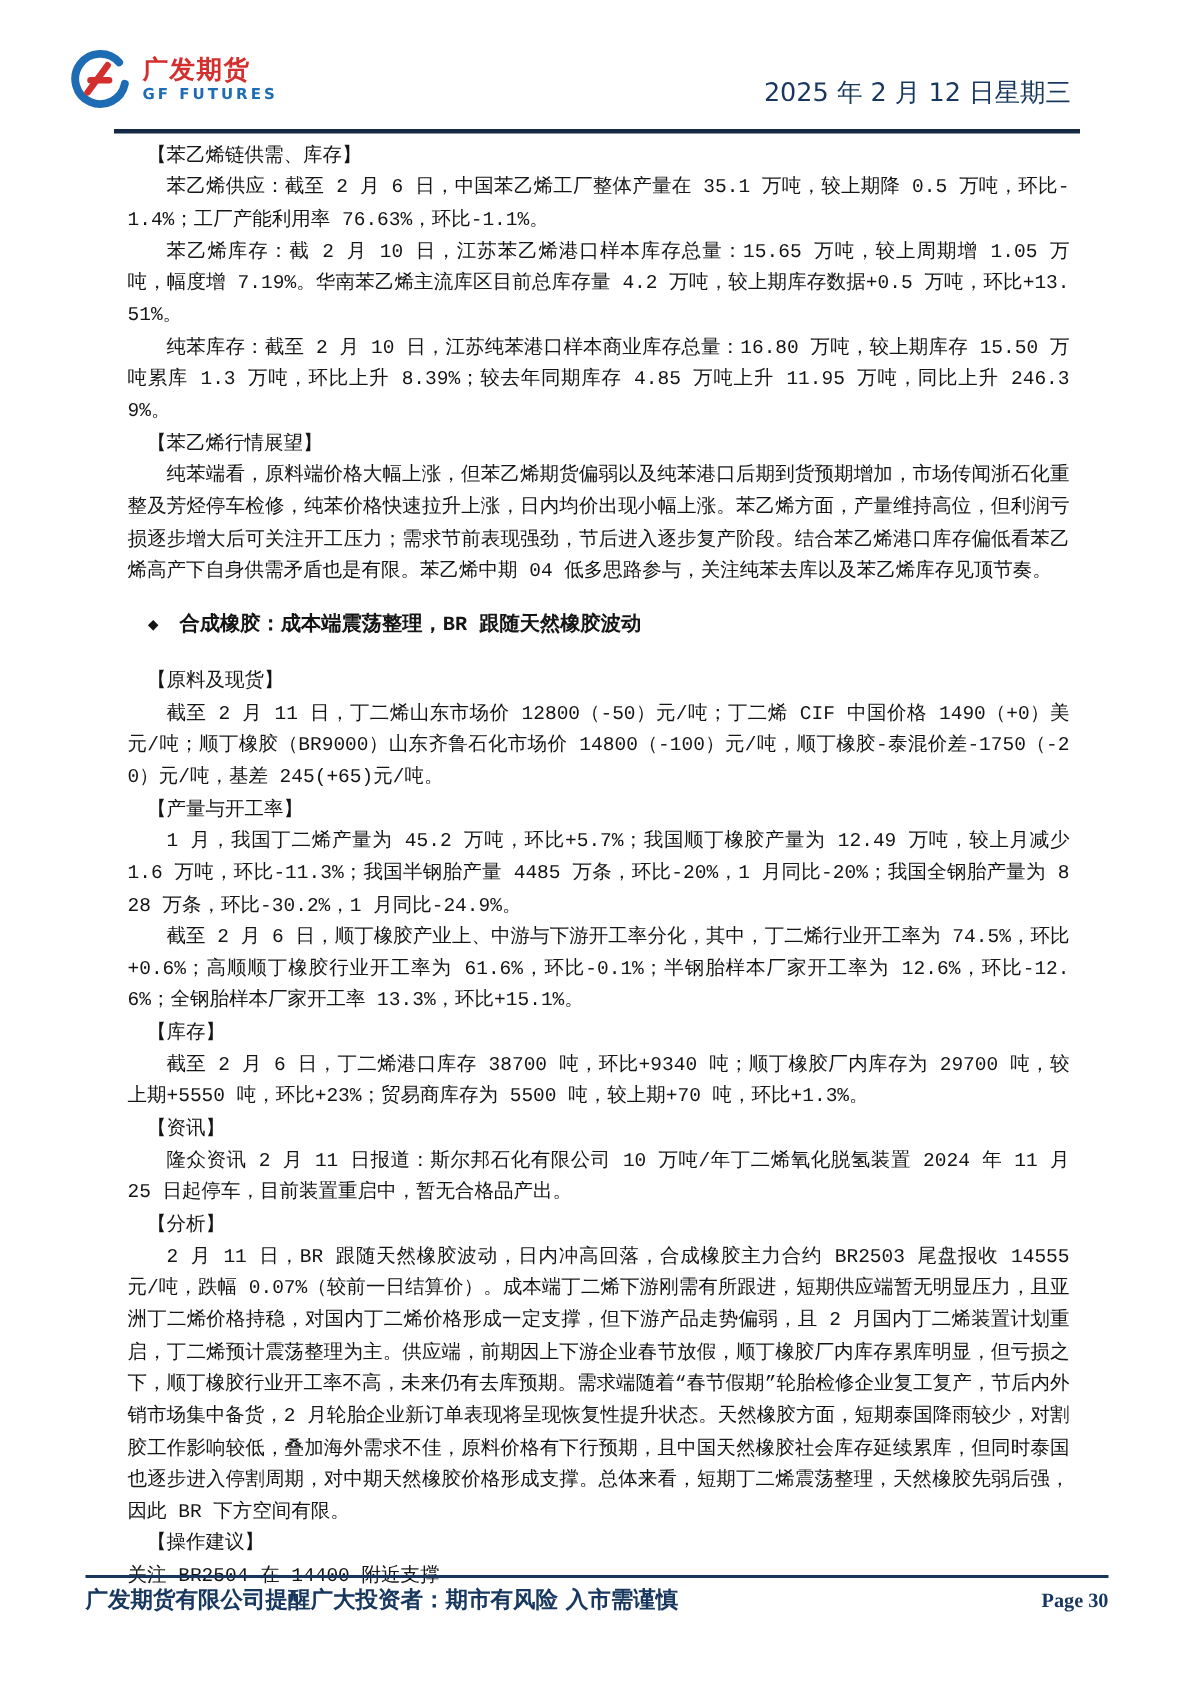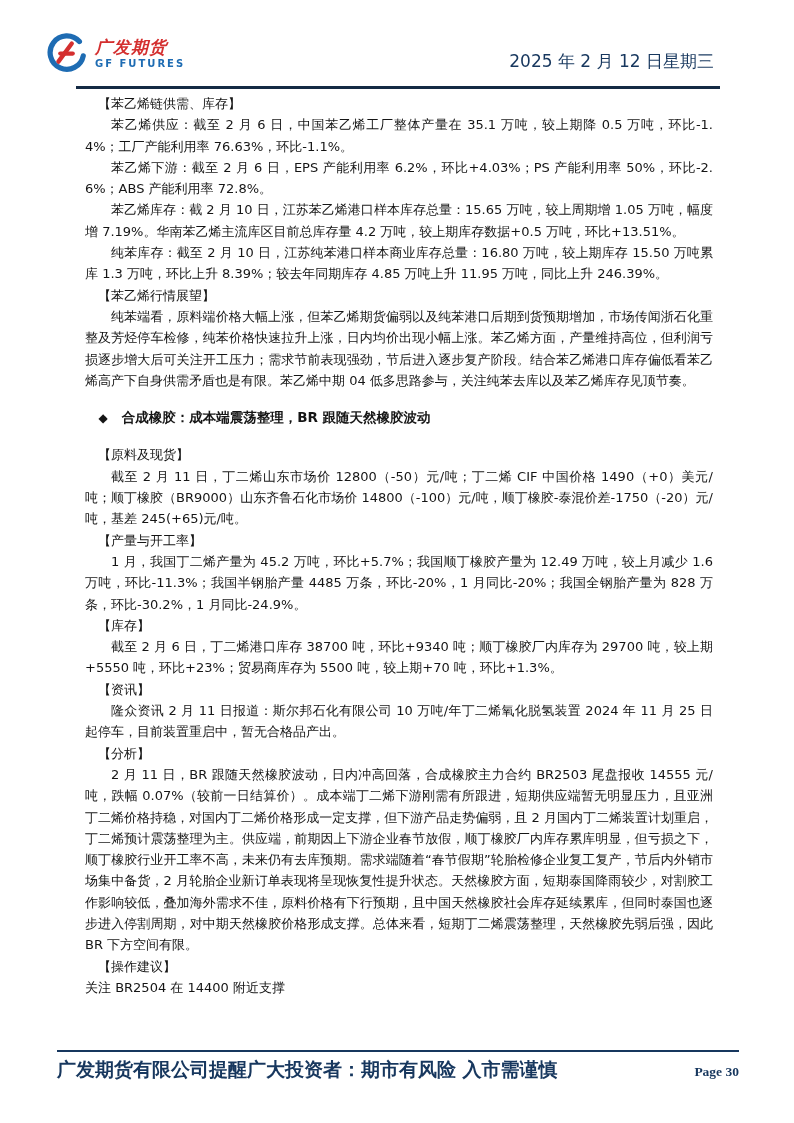--- a/index.html
+++ b/index.html
@@ -5,46 +5,47 @@
   html,body{margin:0;padding:0;background:#ffffff;}
   .page{
     width:794px;height:1123px;position:relative;background:#ffffff;
     font-family:"DejaVu Sans",sans-serif;color:#151515;overflow:hidden;
   }
   
   .header{position:absolute;top:0;left:0;right:0;height:95px;}
   .logo{position:absolute;left:46px;top:33px;display:flex;align-items:center;gap:7px;}
   .logo-mark{width:42px;height:42px;flex:0 0 auto;}
   .logo-text{display:flex;flex-direction:column;line-height:1.15;}
-  .logo-cn{color:#d42f2f;font-weight:bold;font-size:17px;letter-spacing:1px;font-style:italic;}
+  .logo-cn{color:#d42f2f;font-weight:bold;font-size:17px;letter-spacing:1px;}
   .logo-en{color:#1e6cb3;font-weight:bold;font-size:10px;letter-spacing:2px;}
   .date{position:absolute;right:80px;top:50px;color:#17375e;font-size:17px;}
   .header-rule{position:absolute;left:76px;right:74px;top:86px;border-top:3px solid #142a44;}
   
   .content{
     position:absolute;top:93px;left:85px;right:81px;
     font-size:13px;line-height:21.3px;text-align:justify;
     word-break:break-all;
+    font-family:Liberation Mono, monospace;
   }
   .blk{margin:0;}
   .blk.heading{text-indent:1em;}
   .blk.para{text-indent:2em;}
   .blk.para.noindent{text-indent:0;}
   .blk.bullet-heading{
     font-weight:bold;font-size:13.5px;text-indent:1em;
     margin-top:16px;margin-bottom:15px;
   }
   .bullet{margin-right:14px;font-size:12px;}
   
   .footer{
     position:absolute;left:57px;right:55px;top:1050px;
     border-top:2.5px solid #17375e;padding-top:5px;
     display:flex;justify-content:space-between;align-items:baseline;
   }
-  .disclaimer{color:#17375e;font-weight:bold;font-size:19px;}
+  .disclaimer{color:#17375e;font-weight:bold;font-size:15px;}
   .page-num{color:#17375e;font-weight:bold;font-size:13.5px;font-family:"Liberation Serif",serif;}
 </style>
 </head>
 <body>
 
 <div class="page">
 
   <div class="header">
     <div class="logo">
       <svg class="logo-mark" viewBox="0 0 44 44">
@@ -57,30 +58,30 @@
         <span class="logo-en">GF FUTURES</span>
       </div>
     </div>
     <div class="date">2025 年 2 月 12 日星期三</div>
     <div class="header-rule"></div>
   </div>
 
   <div class="content">
       <div class="blk heading">【苯乙烯链供需、库存】</div>
       <div class="blk para">苯乙烯供应：截至 2 月 6 日，中国苯乙烯工厂整体产量在 35.1 万吨，较上期降 0.5 万吨，环比-1.4%；工厂产能利用率 76.63%，环比-1.1%。</div>
-      <div class="blk para">苯乙烯下游：截至 2 月 6 日，EPS 产能利用率 6.2%，环比+4.03%；PS 产能利用率 50%，环比-2.6%；ABS 产能利用率 72.8%。</div>
       <div class="blk para">苯乙烯库存：截 2 月 10 日，江苏苯乙烯港口样本库存总量：15.65 万吨，较上周期增 1.05 万吨，幅度增 7.19%。华南苯乙烯主流库区目前总库存量 4.2 万吨，较上期库存数据+0.5 万吨，环比+13.51%。</div>
       <div class="blk para">纯苯库存：截至 2 月 10 日，江苏纯苯港口样本商业库存总量：16.80 万吨，较上期库存 15.50 万吨累库 1.3 万吨，环比上升 8.39%；较去年同期库存 4.85 万吨上升 11.95 万吨，同比上升 246.39%。</div>
       <div class="blk heading">【苯乙烯行情展望】</div>
       <div class="blk para">纯苯端看，原料端价格大幅上涨，但苯乙烯期货偏弱以及纯苯港口后期到货预期增加，市场传闻浙石化重整及芳烃停车检修，纯苯价格快速拉升上涨，日内均价出现小幅上涨。苯乙烯方面，产量维持高位，但利润亏损逐步增大后可关注开工压力；需求节前表现强劲，节后进入逐步复产阶段。结合苯乙烯港口库存偏低看苯乙烯高产下自身供需矛盾也是有限。苯乙烯中期 04 低多思路参与，关注纯苯去库以及苯乙烯库存见顶节奏。</div>
       <div class="blk bullet-heading"><span class="bullet">◆</span><span>合成橡胶：成本端震荡整理，BR 跟随天然橡胶波动</span></div>
       <div class="blk heading">【原料及现货】</div>
       <div class="blk para">截至 2 月 11 日，丁二烯山东市场价 12800（-50）元/吨；丁二烯 CIF 中国价格 1490（+0）美元/吨；顺丁橡胶（BR9000）山东齐鲁石化市场价 14800（-100）元/吨，顺丁橡胶-泰混价差-1750（-20）元/吨，基差 245(+65)元/吨。</div>
       <div class="blk heading">【产量与开工率】</div>
       <div class="blk para">1 月，我国丁二烯产量为 45.2 万吨，环比+5.7%；我国顺丁橡胶产量为 12.49 万吨，较上月减少 1.6 万吨，环比-11.3%；我国半钢胎产量 4485 万条，环比-20%，1 月同比-20%；我国全钢胎产量为 828 万条，环比-30.2%，1 月同比-24.9%。</div>
+      <div class="blk para">截至 2 月 6 日，顺丁橡胶产业上、中游与下游开工率分化，其中，丁二烯行业开工率为 74.5%，环比+0.6%；高顺顺丁橡胶行业开工率为 61.6%，环比-0.1%；半钢胎样本厂家开工率为 12.6%，环比-12.6%；全钢胎样本厂家开工率 13.3%，环比+15.1%。</div>
       <div class="blk heading">【库存】</div>
       <div class="blk para">截至 2 月 6 日，丁二烯港口库存 38700 吨，环比+9340 吨；顺丁橡胶厂内库存为 29700 吨，较上期+5550 吨，环比+23%；贸易商库存为 5500 吨，较上期+70 吨，环比+1.3%。</div>
       <div class="blk heading">【资讯】</div>
       <div class="blk para">隆众资讯 2 月 11 日报道：斯尔邦石化有限公司 10 万吨/年丁二烯氧化脱氢装置 2024 年 11 月 25 日起停车，目前装置重启中，暂无合格品产出。</div>
       <div class="blk heading">【分析】</div>
       <div class="blk para">2 月 11 日，BR 跟随天然橡胶波动，日内冲高回落，合成橡胶主力合约 BR2503 尾盘报收 14555 元/吨，跌幅 0.07%（较前一日结算价）。成本端丁二烯下游刚需有所跟进，短期供应端暂无明显压力，且亚洲丁二烯价格持稳，对国内丁二烯价格形成一定支撑，但下游产品走势偏弱，且 2 月国内丁二烯装置计划重启，丁二烯预计震荡整理为主。供应端，前期因上下游企业春节放假，顺丁橡胶厂内库存累库明显，但亏损之下，顺丁橡胶行业开工率不高，未来仍有去库预期。需求端随着“春节假期”轮胎检修企业复工复产，节后内外销市场集中备货，2 月轮胎企业新订单表现将呈现恢复性提升状态。天然橡胶方面，短期泰国降雨较少，对割胶工作影响较低，叠加海外需求不佳，原料价格有下行预期，且中国天然橡胶社会库存延续累库，但同时泰国也逐步进入停割周期，对中期天然橡胶价格形成支撑。总体来看，短期丁二烯震荡整理，天然橡胶先弱后强，因此 BR 下方空间有限。</div>
       <div class="blk heading">【操作建议】</div>
       <div class="blk para noindent">关注 BR2504 在 14400 附近支撑</div>
     </div>
 

